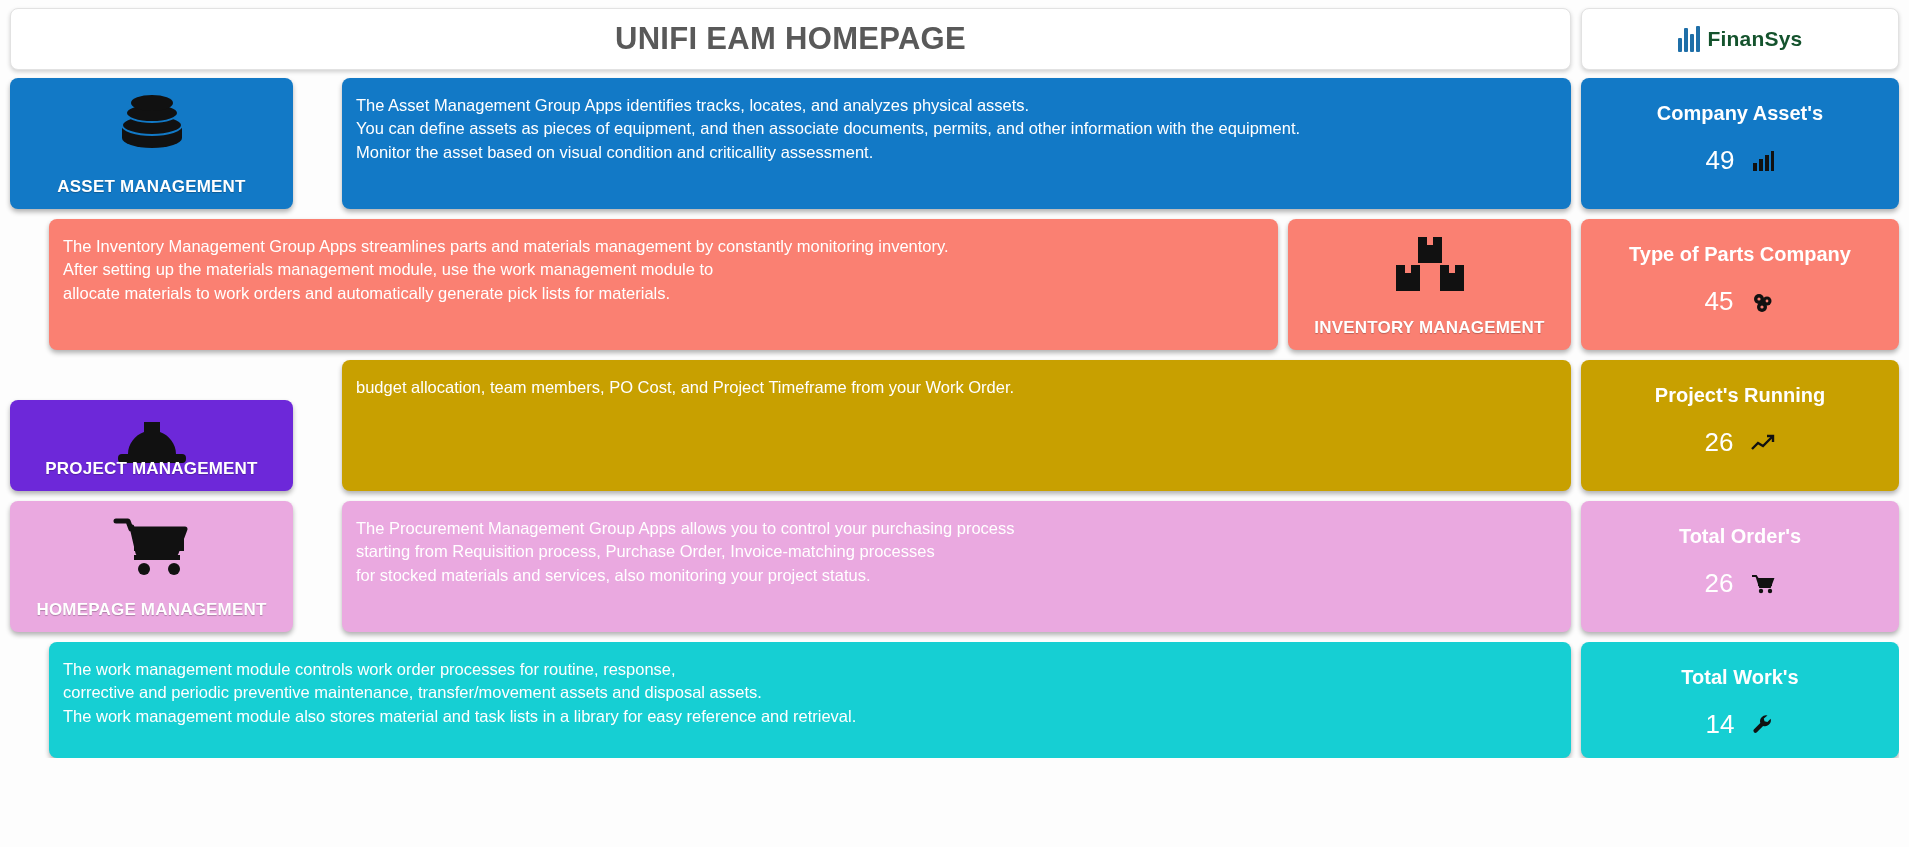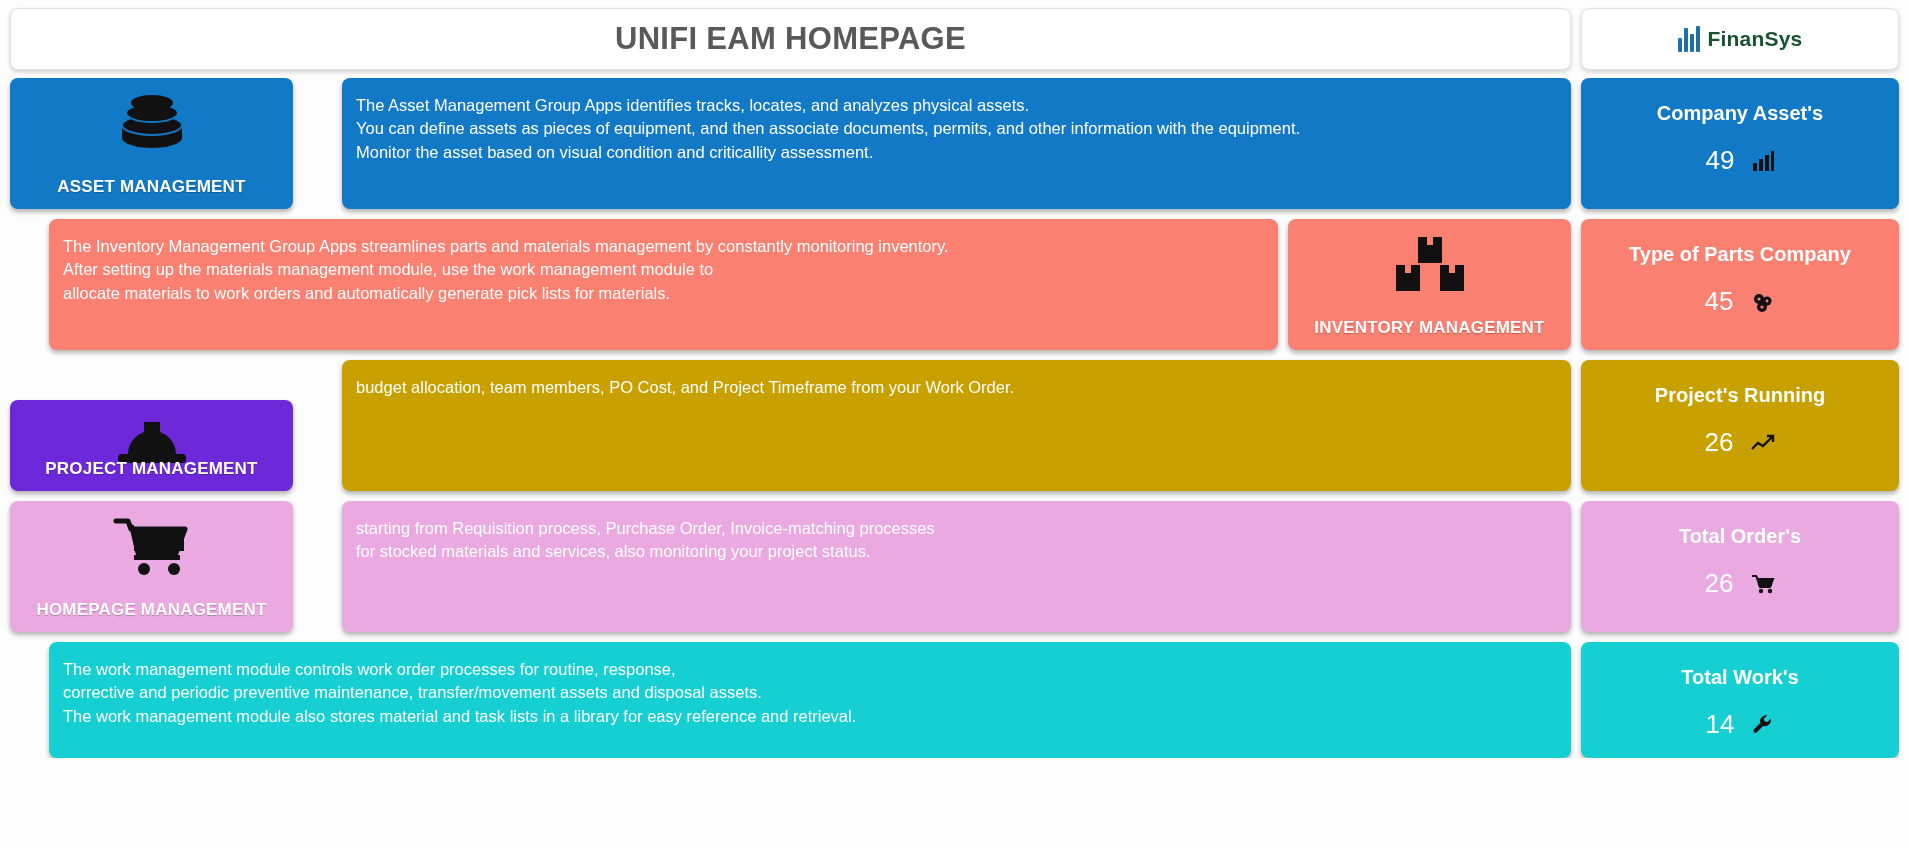--- a/index.html
+++ b/index.html
@@ -259,20 +259,21 @@
             <path d="M4 6h12l3 8h54l-9 24H26L20 12" fill="none" stroke="#111" stroke-width="5" stroke-linejoin="round" stroke-linecap="round"></path>
             <rect x="22" y="14" width="50" height="22" fill="#111"></rect>
             <rect x="22" y="40" width="46" height="5" fill="#111"></rect>
             <circle cx="32" cy="54" r="6" fill="#111"></circle>
             <circle cx="62" cy="54" r="6" fill="#111"></circle>
           </svg>
         </div>
         <div class="module-label">HOMEPAGE MANAGEMENT</div>
       </div>
       <div class="card desc-card" style="background:#eaa9e0;">
+        <p>The Procurement Management Group Apps allows you to control your purchasing process</p>
         <p>starting from Requisition process, Purchase Order, Invoice-matching processes</p>
         <p>for stocked materials and services, also monitoring your project status.</p>
       </div>
       <div class="card stat-card" style="background:#eaa9e0;">
         <div class="stat-title">Total Order's</div>
         <div class="stat-value-row">
           <span class="stat-number">26</span>
           <span class="stat-icon">
             <svg width="24" height="20" viewBox="0 0 24 20">
                 <path d="M1 2h4l2 3h15l-3 8H9L6 4" fill="none" stroke="#111" stroke-width="2"></path>

